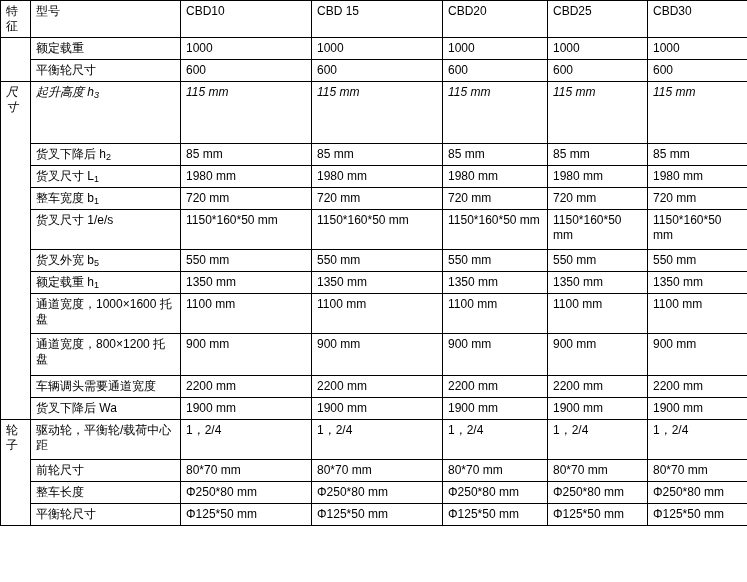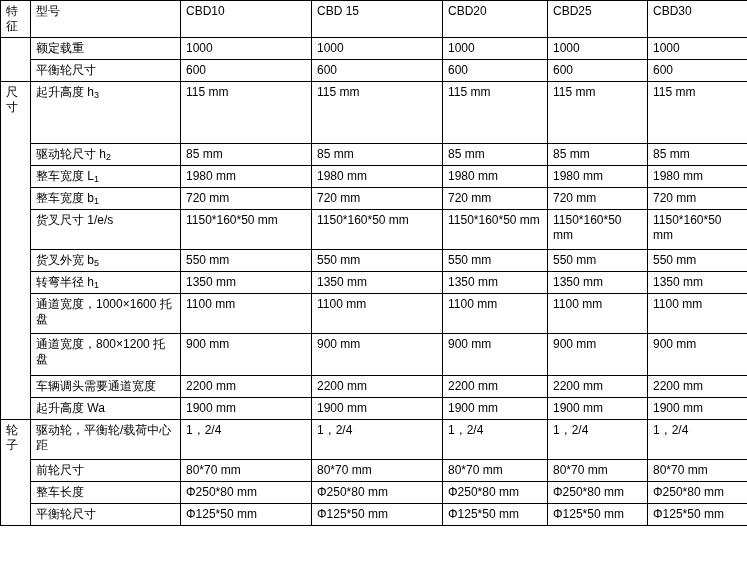--- a/index.html
+++ b/index.html
@@ -52,21 +52,21 @@
   }
   .hdr-model {
     font-weight: bold;
   }
   .sub {
     font-size: 9px;
     vertical-align: baseline;
     position: relative;
     top: 2px;
   }
-  .tall-1 { height: 62px; }
+  .tall-1 { height: 62px; font-style: italic; }
   .tall-2 { height: 40px; padding-left: 47px; }
   .tall-3 { height: 40px; }
   .tall-4 { height: 42px; }
   .row-std { height: 19px; }
   .pad-item { padding-left: 8px; margin-top: 40px; }
 </style>
 </head>
 <body>
 
 <table class="spec">
@@ -114,30 +114,30 @@
     <td class="cat-cell" rowspan="11">尺寸</td>
     <td class="pad-item"><span>起升高度 h</span><span class="sub">3</span></td>
     <td>115 mm</td>
     <td>115 mm</td>
     <td>115 mm</td>
     <td>115 mm</td>
     <td>115 mm</td>
   </tr>
 
   <tr class="row-std">
-    <td class="pad-item"><span>驱动轮尺寸 h</span><span class="sub">2</span></td>
-    <td>85 mm</td>
-    <td>85 mm</td>
-    <td>85 mm</td>
-    <td>85 mm</td>
-    <td>85 mm</td>
-  </tr>
-
-  <tr class="row-std">
-    <td class="pad-item"><span>整车宽度 L</span><span class="sub">1</span></td>
+    <td class="pad-item"><span>货叉下降后 h</span><span class="sub">2</span></td>
+    <td>85 mm</td>
+    <td>85 mm</td>
+    <td>85 mm</td>
+    <td>85 mm</td>
+    <td>85 mm</td>
+  </tr>
+
+  <tr class="row-std">
+    <td class="pad-item"><span>货叉尺寸 L</span><span class="sub">1</span></td>
     <td>1980 mm</td>
     <td>1980 mm</td>
     <td>1980 mm</td>
     <td>1980 mm</td>
     <td>1980 mm</td>
   </tr>
 
   <tr class="row-std">
     <td class="pad-item"><span>整车宽度 b</span><span class="sub">1</span></td>
     <td>720 mm</td>
@@ -159,21 +159,21 @@
   <tr class="row-std">
     <td class="pad-item"><span>货叉外宽 b</span><span class="sub">5</span></td>
     <td>550 mm</td>
     <td>550 mm</td>
     <td>550 mm</td>
     <td>550 mm</td>
     <td>550 mm</td>
   </tr>
 
   <tr class="row-std">
-    <td class="pad-item"><span>转弯半径 h</span><span class="sub">1</span></td>
+    <td class="pad-item"><span>额定载重 h</span><span class="sub">1</span></td>
     <td>1350 mm</td>
     <td>1350 mm</td>
     <td>1350 mm</td>
     <td>1350 mm</td>
     <td>1350 mm</td>
   </tr>
 
   <tr class="tall-3">
     <td class="pad-item">通道宽度，1000×1600 托盘</td>
     <td>1100 mm</td>
@@ -195,21 +195,21 @@
   <tr class="row-std">
     <td class="pad-item">车辆调头需要通道宽度</td>
     <td>2200 mm</td>
     <td>2200 mm</td>
     <td>2200 mm</td>
     <td>2200 mm</td>
     <td>2200 mm</td>
   </tr>
 
   <tr class="row-std">
-    <td class="pad-item">起升高度 Wa</td>
+    <td class="pad-item">货叉下降后 Wa</td>
     <td>1900 mm</td>
     <td>1900 mm</td>
     <td>1900 mm</td>
     <td>1900 mm</td>
     <td>1900 mm</td>
   </tr>
 
   <tr class="tall-3">
     <td class="cat-cell" rowspan="4">轮子</td>
     <td class="pad-item">驱动轮，平衡轮/载荷中心距</td>

